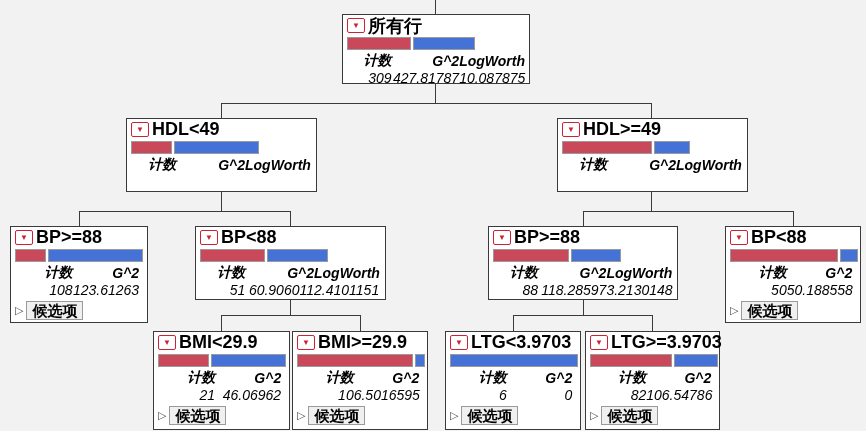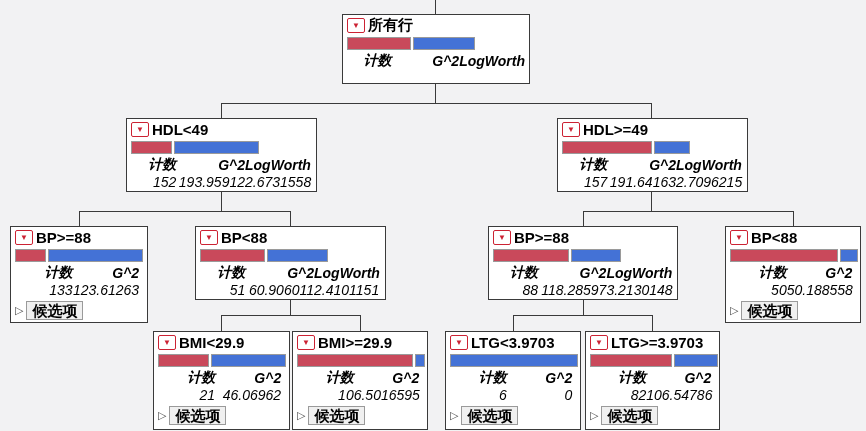--- a/index.html
+++ b/index.html
@@ -5,21 +5,21 @@
   html,body { margin:0; padding:0; }
   body { font-family:"Liberation Sans","DejaVu Sans",sans-serif; background:var(--background,#f2f2f2); }
   #canvas { position:relative; width:866px; height:431px; background:var(--background,#f2f2f2); overflow:hidden; }
   .line { position:absolute; background:var(--line,#3a3a3a); }
   .node { position:absolute; box-sizing:border-box; background:#fff; border:1px solid var(--node_border,#3a3a3a);
           padding:2px 4px; display:flex; flex-direction:column; }
   .title-row { display:flex; align-items:center; gap:3px; height:17px; flex:none; }
   .rt-btn { width:16px; height:13px; border:1px solid var(--red_triangle,#c0392b); border-radius:2px; background:#fff;
             display:inline-flex; align-items:center; justify-content:center; flex:none; cursor:pointer; }
   .rt-glyph { color:var(--red_triangle,#cc2233); font-size:8px; line-height:1; }
-  .title { font-weight:bold; font-size:15px; color:#000; white-space:nowrap; }
+  .title { font-weight:bold; font-size:18px; color:#000; white-space:nowrap; }
   .bar { display:flex; gap:2px; width:128px; height:13px; margin:3px 0 2px; flex:none; }
   .seg { box-sizing:border-box; border:1px solid var(--bar_border,#9a9a9a); height:100%; }
   .seg.red { background:var(--red_bar,#c9495b); }
   .seg.blue { background:var(--blue_bar,#4472d6); flex:1; }
   .stats { font-size:14px; width:100%;font-style:italic; }
   .srow { display:flex; height:17px; align-items:center; }
   .srow.hdr { font-weight:bold; }
   .srow span { text-align:right; display:inline-block; }
   .cols3 .c1 { width:25%; } .cols3 .c2 { width:38%; } .cols3 .c3 { width:36%; }
   .cols2 .c1 { width:45%; } .cols2 .c2 { width:52%; }
@@ -65,91 +65,86 @@
     <div class="bar">
       <span class="seg red" style="width: 50%;"></span>
       <span class="seg blue"></span>
     </div>
     <div class="stats cols3">
       <div class="srow hdr">
         <span class="c1">计数</span>
         <span class="c2">G^2</span>
         <span class="c3">LogWorth</span>
       </div>
+      <div class="srow">
+        <span class="c1">309</span>
+        <span class="c2">427.81787</span>
+        <span class="c3">10.087875</span>
+      </div>
     </div>
   </div>
 
   <div class="node" style="left:126px;top:118px;width:191px;height:74px">
     <div class="title-row">
       <span class="rt-btn">
           <span class="rt-glyph">▼</span>
         </span>
       <span class="title">HDL&lt;49</span>
     </div>
     <div class="bar">
       <span class="seg red" style="width: 32%;"></span>
       <span class="seg blue"></span>
     </div>
     <div class="stats cols3">
       <div class="srow hdr">
         <span class="c1">计数</span>
         <span class="c2">G^2</span>
         <span class="c3">LogWorth</span>
       </div>
-      <div class="srow">
-        <span class="c1">152</span>
-        <span class="c2">193.95912</span>
-        <span class="c3">2.6731558</span>
-      </div>
     </div>
   </div>
 
   <div class="node" style="left:557px;top:118px;width:191px;height:74px">
     <div class="title-row">
       <span class="rt-btn">
           <span class="rt-glyph">▼</span>
         </span>
       <span class="title">HDL&gt;=49</span>
     </div>
     <div class="bar">
       <span class="seg red" style="width: 70%;"></span>
       <span class="seg blue"></span>
     </div>
     <div class="stats cols3">
       <div class="srow hdr">
         <span class="c1">计数</span>
         <span class="c2">G^2</span>
         <span class="c3">LogWorth</span>
       </div>
-      <div class="srow">
-        <span class="c1">157</span>
-        <span class="c2">191.64163</span>
-        <span class="c3">2.7096215</span>
-      </div>
     </div>
   </div>
 
   <div class="node" style="left:10px;top:226px;width:138px;height:97px">
     <div class="title-row">
       <span class="rt-btn">
           <span class="rt-glyph">▼</span>
         </span>
       <span class="title">BP&gt;=88</span>
     </div>
     <div class="bar">
       <span class="seg red" style="width: 24%;"></span>
       <span class="seg blue"></span>
     </div>
     <div class="stats cols2">
       <div class="srow hdr">
         <span class="c1">计数</span>
         <span class="c2">G^2</span>
       </div>
       <div class="srow">
-        <span class="c1">133</span>
+        <span class="c1">108</span>
         <span class="c2">123.61263</span>
       </div>
     </div>
     <div class="cand">
       <span class="cand-tri">▷</span>
       <span class="cand-btn">候选项</span>
     </div>
   </div>
 
   <div class="node" style="left:195px;top:226px;width:191px;height:74px">

